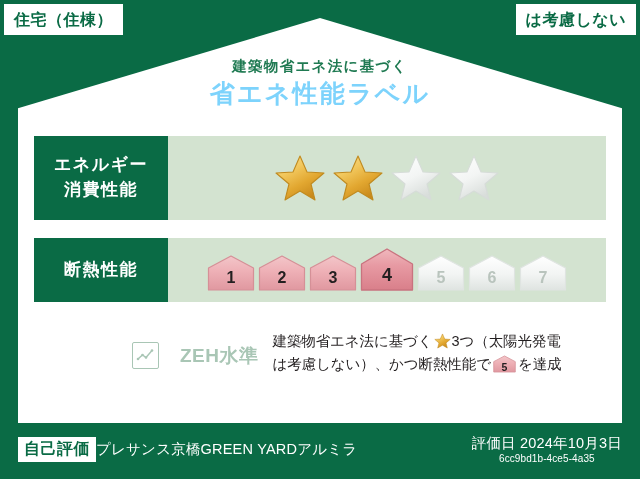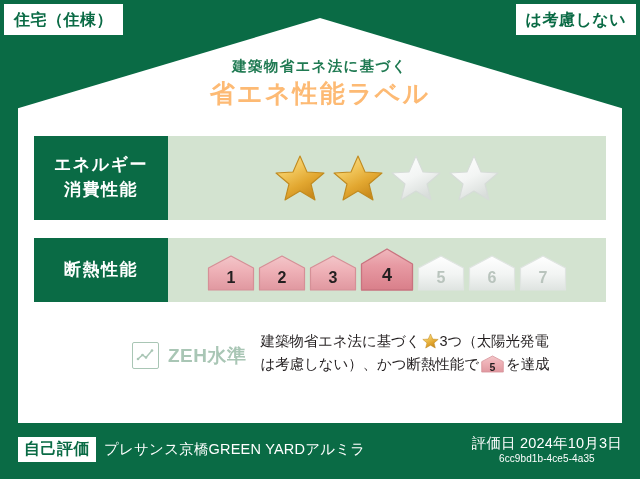--- a/index.html
+++ b/index.html
@@ -62,21 +62,21 @@
     z-index: 4;
   }
   #title-sub {
     color: #1f7a52;
     font-size: 14.5px;
     font-weight: bold;
     letter-spacing: 1.3px;
     line-height: 1.2;
   }
   #title-main {
-    color: #fdba74;
+    color: #7dd3fc;
     font-size: 25px;
     font-weight: bold;
     letter-spacing: 2.2px;
     line-height: 1.25;
     margin-top: 3px;
   }
 
   
   .rating-row {
     position: absolute;
@@ -155,21 +155,21 @@
     top: 330px;
     width: 572px;
     display: flex;
     align-items: flex-start;
     z-index: 4;
   }
   #zeh-mark {
     flex: 0 0 auto;
     display: flex;
     align-items: center;
-    gap: 9px;
+    gap: 21px;
     padding-top: 12px;
     padding-left: 98px;
   }
   #zeh-icon {
     width: 25px;
     height: 25px;
     border: 1.6px solid #a9c6b5;
     border-radius: 2px;
     display: block;
   }
@@ -237,21 +237,21 @@
     font-size: 16px;
     letter-spacing: 0.5px;
     padding: 4px 6px 5px 6px;
     line-height: 1;
     white-space: nowrap;
   }
   #building-name {
     color: #ffffff;
     font-size: 14.5px;
     letter-spacing: 0.2px;
-    margin-left: 8px;
+    margin-left: 0;
     white-space: nowrap;
   }
   #footer-right {
     position: absolute;
     right: 18px;
     top: 12px;
     text-align: center;
     color: #ffffff;
   }
   #eval-date {

